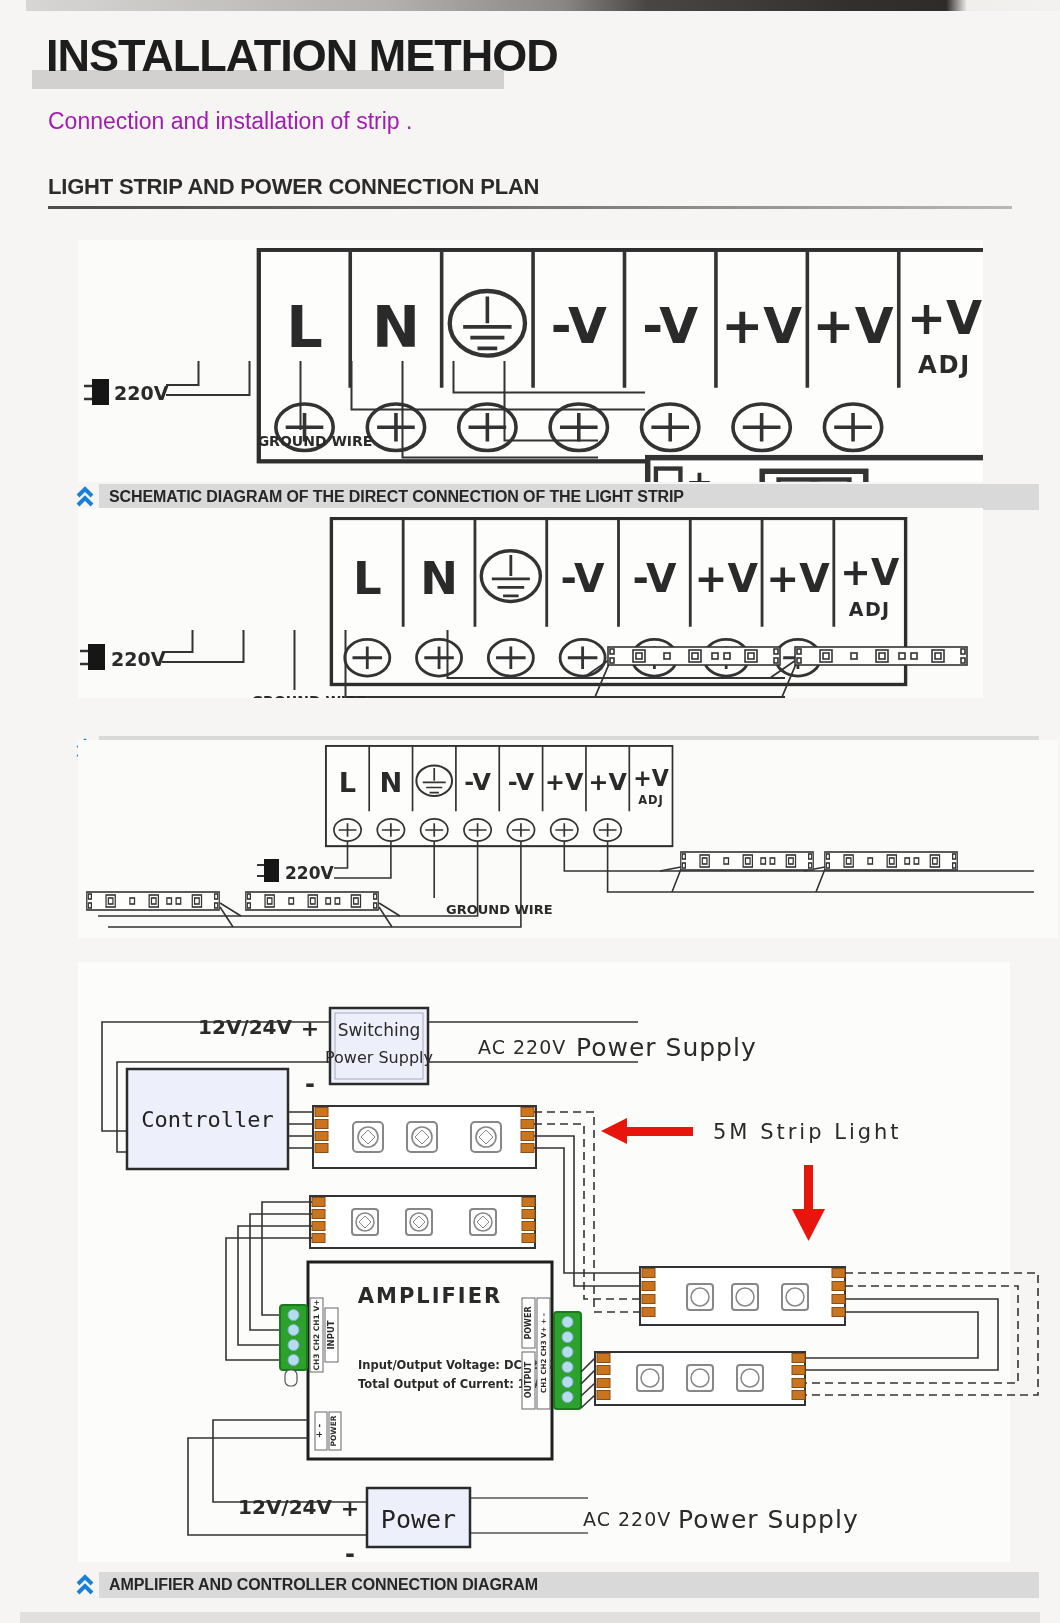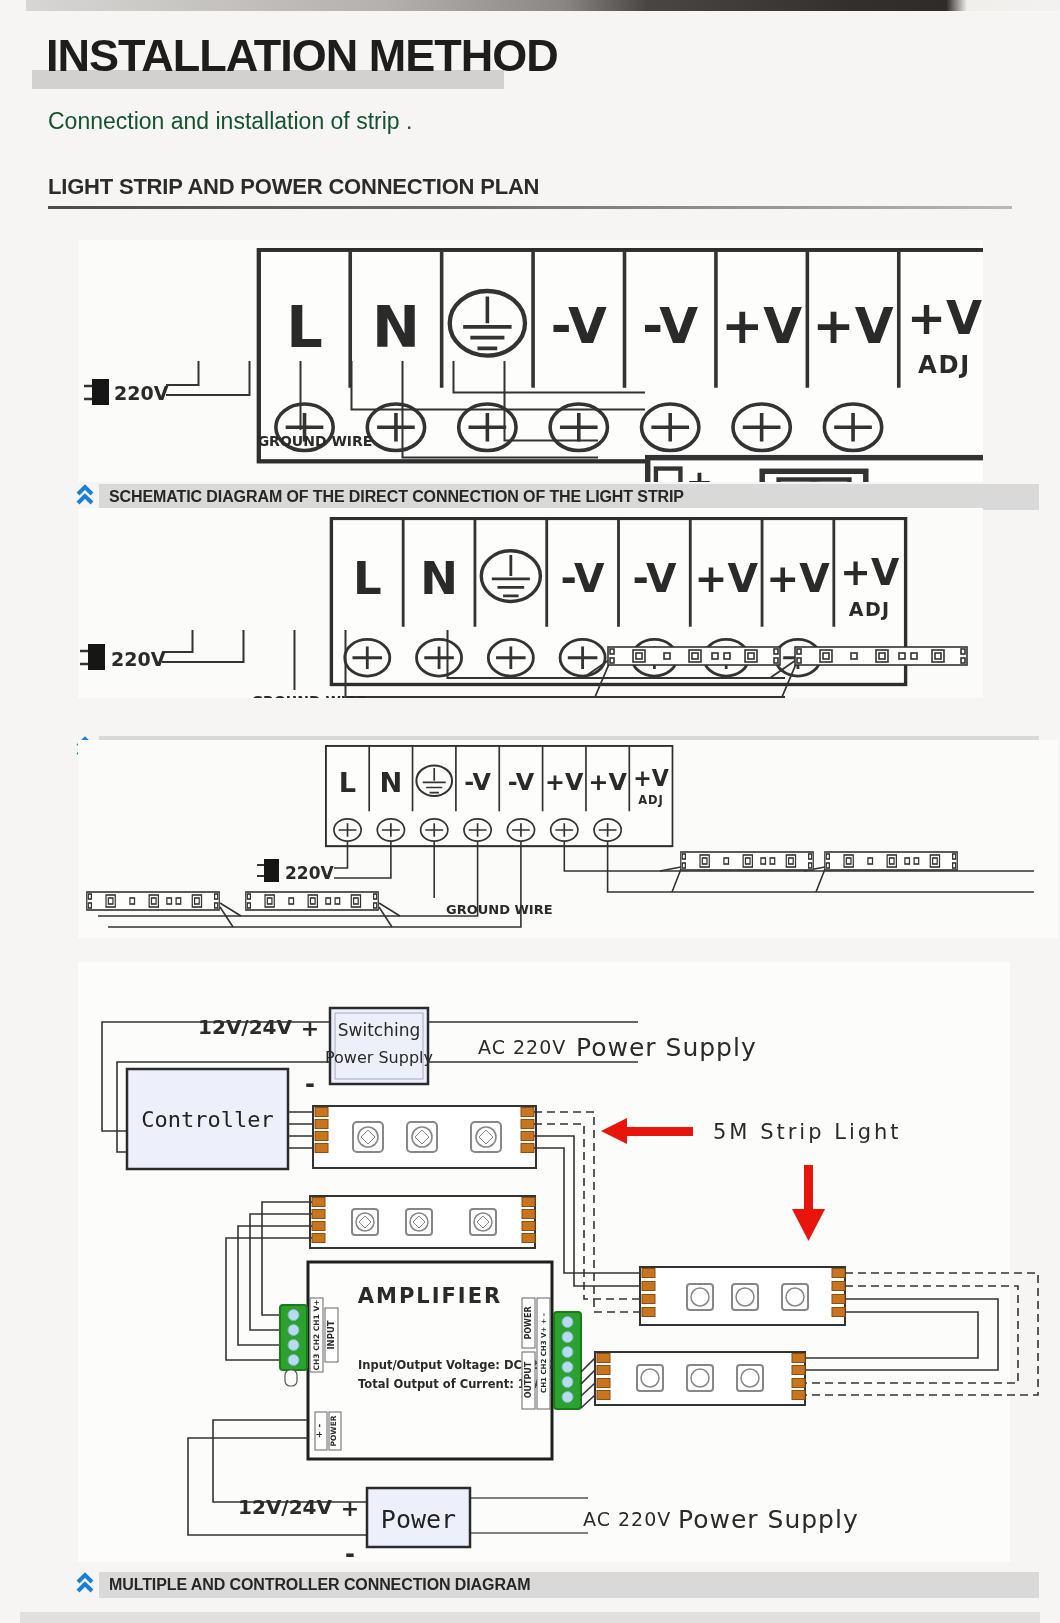--- a/index.html
+++ b/index.html
@@ -3,26 +3,26 @@
 <meta charset="utf-8">
 <style>
   html,body{margin:0;padding:0;}
   body{background:#f6f5f3;font-family:"Liberation Sans",sans-serif;}
   #page{position:relative;width:1060px;height:1623px;background:#f6f5f3;overflow:hidden;padding-left:20px;}
   #topbar{position:absolute;left:26px;top:0;width:1034px;height:11px;
     background:linear-gradient(90deg,#d8d6d4 0%,#b3b0ad 35%,#8a8683 52%,#4a4643 60%,#332f2d 80%,#2e2b29 89%,#f1efec 91%,#f3f1ef 100%);}
   #title-hl{position:absolute;left:32px;top:70px;width:472px;height:19px;background:#d2d1cf;}
   h1.page-title{position:absolute;left:46px;top:30px;margin:0;font-size:45px;font-weight:800;
     letter-spacing:-1px;color:#1d1d1d;font-family:"Liberation Sans",sans-serif;}
-  .subtitle{position:absolute;left:48px;top:108px;font-size:23px;color:#14532d;}
+  .subtitle{position:absolute;left:48px;top:108px;font-size:23px;color:#a21caf;}
   .section-heading{position:absolute;left:48px;top:174px;font-size:22px;font-weight:700;color:#2b2b2b;letter-spacing:-0.2px;}
   .rule{position:absolute;left:48px;top:206px;width:964px;height:2.5px;
     background:linear-gradient(90deg,#4c4c4c 0%,#6f6f6f 45%,#b9b8b6 100%);}
   svg.diag{position:absolute;}
-  .caption{position:absolute;left:75px;height:26px;display:flex;}
+  .caption{position:absolute;left:75px;height:26px;display:flex;align-items:center;}
   .caption .chev{margin-right:4px;flex:none;}
   .caption .bar{background:#d9d9d9;height:26px;width:940px;display:flex;align-items:center;padding-left:10px;box-sizing:border-box;}
   .caption .bar span{font-size:16px;font-weight:700;color:#262626;letter-spacing:-0.1px;white-space:nowrap;}
   #footer-strip{position:absolute;left:20px;top:1612px;width:1020px;height:11px;background:#e1e0de;}
   
   .w{stroke:#333;stroke-width:2;fill:none;}
   .w16{stroke:#333;stroke-width:1.6;fill:none;}
   .dash{stroke-dasharray:8 5;}
   .lbl{font-family:"DejaVu Sans",sans-serif;fill:#2a2a2a;}
   .lavbox{fill:#edeffa;stroke:#2b2b2b;stroke-width:2.5;}
@@ -440,18 +440,18 @@
     <text class="lbl" x="505" y="564" font-size="19" letter-spacing="1">AC 220V</text>
     <text class="lbl" x="600" y="566" font-size="25" letter-spacing="1">Power Supply</text>
   </svg>
 
   <div class="caption" style="top:1572px">
     <svg class="chev" width="20" height="22" viewBox="0 0 20 22">
       <polyline points="3,10 10,3 17,10" fill="none" stroke="#1a7fd6" stroke-width="4"></polyline>
       <polyline points="3,19 10,12 17,19" fill="none" stroke="#1a7fd6" stroke-width="4"></polyline>
     </svg>
     <div class="bar">
-        <span>MULTIPLE AND CONTROLLER CONNECTION DIAGRAM</span>
+        <span>AMPLIFIER AND CONTROLLER CONNECTION DIAGRAM</span>
       </div>
   </div>
 
   <div id="footer-strip"></div>
 </div>
 
 </body></html>

